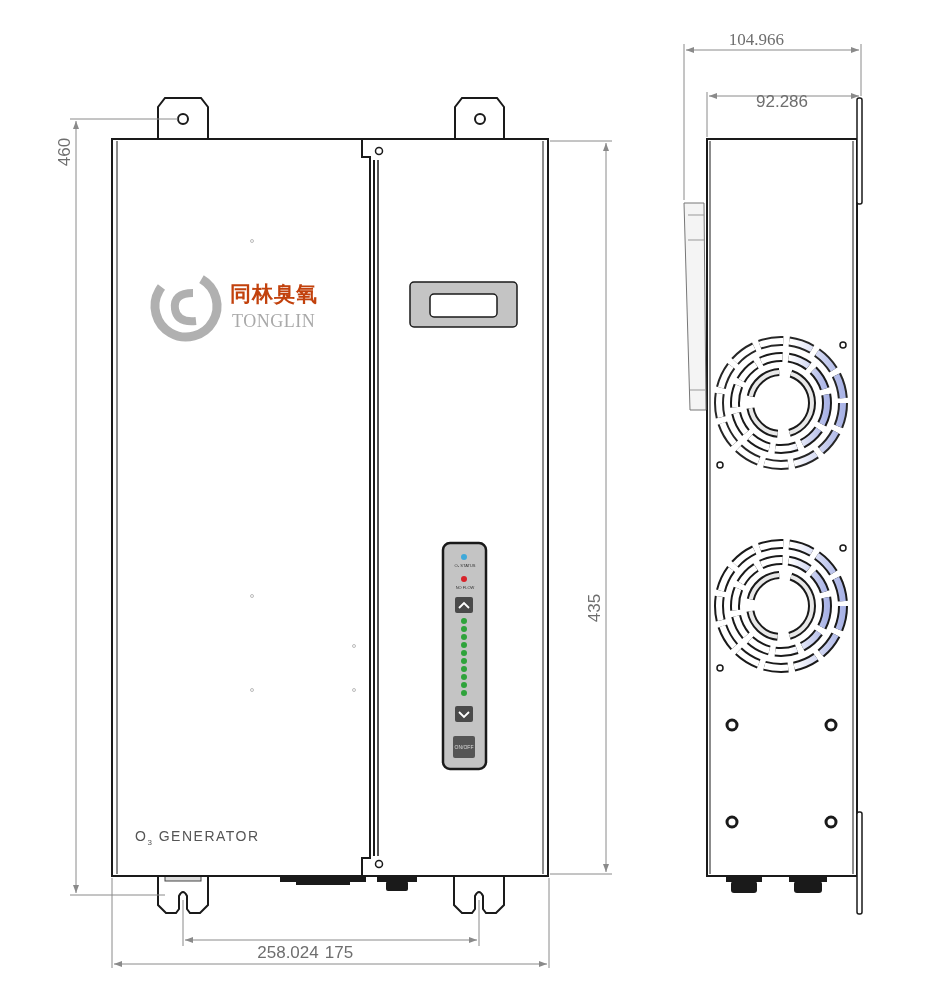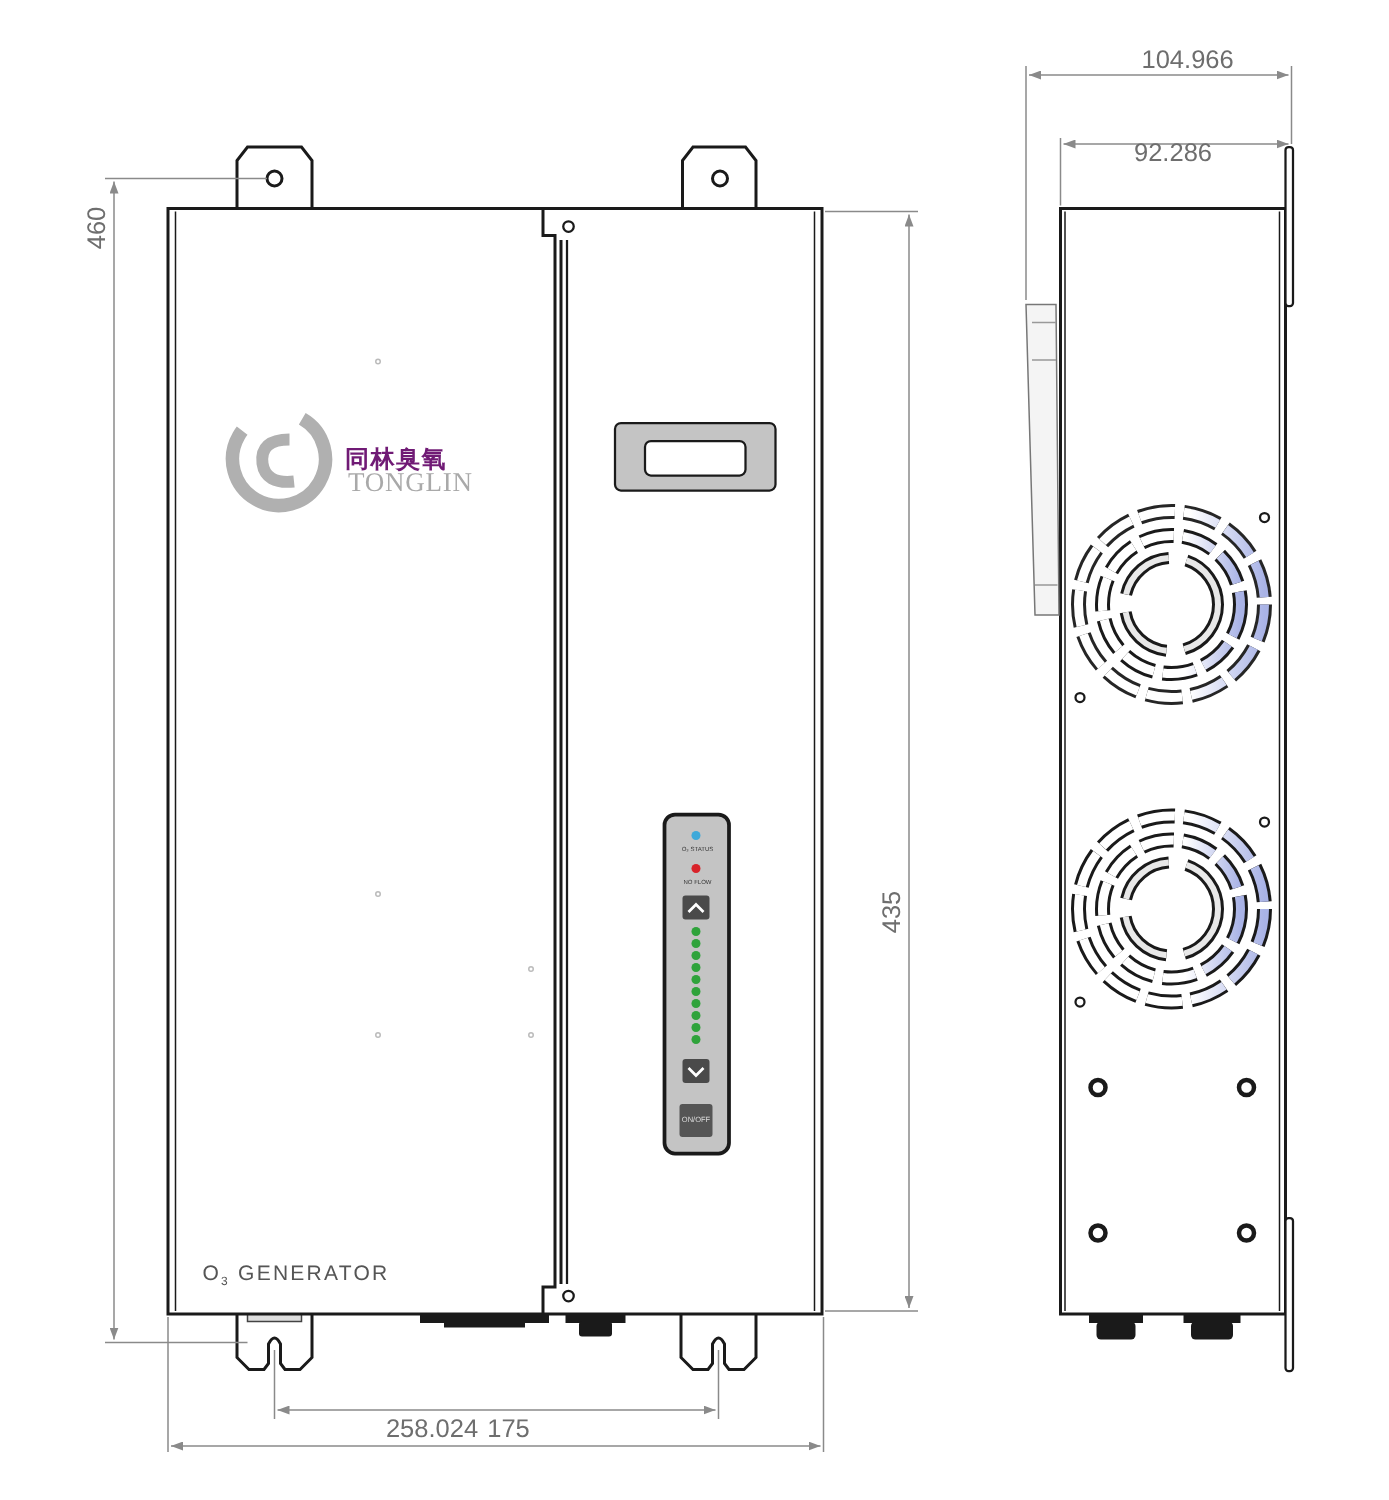--- a/index.html
+++ b/index.html
@@ -1,22 +1,22 @@
 <!DOCTYPE html>
 <html><head>
 <meta charset="utf-8">
 <style>
   html, body { margin: 0; padding: 0; background: #ffffff; }
   body { width: 926px; height: 1000px; position: relative; overflow: hidden; font-family: "Liberation Sans", sans-serif; }
   .abs { position: absolute; }
   .dim-text { position: absolute; color: #6e6e6e; font-size: 17px; font-family: "Liberation Sans", sans-serif; white-space: nowrap; }
   .dim-text.rot { transform: rotate(-90deg); transform-origin: center center; }
-  .logo-cn { position:absolute; left:230px; top:280px; font-size:16px; font-weight:bold; color:#701a75; letter-spacing:1px; font-family:"DejaVu Sans", sans-serif;margin-top:16px; }
+  .logo-cn { position:absolute; left:230px; top:280px; font-size:21px; font-weight:bold; color:#c2410c; letter-spacing:1px; font-family:"DejaVu Sans", sans-serif; }
   .logo-en { position:absolute; left:232px; top:311px; font-size:18px; font-weight:normal; color:#a9a9a9; font-family:"Liberation Serif", serif; letter-spacing:0.5px; }
-  .gen-label { position:absolute; left:135px; top:828px; font-size:14px; color:#555; letter-spacing:1.5px; font-family:"Liberation Sans", sans-serif;margin-top:12px; }
+  .gen-label { position:absolute; left:135px; top:828px; font-size:14px; color:#555; letter-spacing:1.5px; font-family:"Liberation Sans", sans-serif; }
   .gen-label sub { font-size:8px; }
   .panel-lbl { position:absolute; font-size:4px; color:#333; width:44px; text-align:center; left:0; }
   .btn-lbl { font-size:5px; color:#ddd; }
 </style>
 </head>
 <body>
 
 <svg class="abs" style="left:0;top:0" width="926" height="1000" viewBox="0 0 926 1000">
   <defs>
     <marker id="arr" markerWidth="8" markerHeight="6" refX="8" refY="3" orient="auto-start-reverse">
@@ -180,14 +180,14 @@
 <div class="abs" style="left:443px;top:563px;width:43px;">
   <div class="panel-lbl" style="top:0">O₃ STATUS</div>
   <div class="panel-lbl" style="top:22px">NO FLOW</div>
 </div>
 <div class="abs btn-lbl" style="left:453px;top:744px;width:22px;text-align:center;">ON/OFF</div>
 
 <div class="dim-text rot" style="left:45px;top:142px;width:40px;text-align:center;">460</div>
 <div class="dim-text rot" style="left:575px;top:598px;width:40px;text-align:center;">435</div>
 <div class="dim-text" style="left:314px;top:920px;width:50px;text-align:center;margin-top:23px;">175</div>
 <div class="dim-text" style="left:248px;top:943px;width:80px;text-align:center;">258.024</div>
-<div class="dim-text" style="left:761px;top:30px;width:80px;text-align:left;">104.966</div>
+<div class="dim-text" style="left:704px;top:30px;width:80px;text-align:right;font-family:Liberation Serif, serif;">104.966</div>
 <div class="dim-text" style="left:738px;top:92px;width:70px;text-align:right;">92.286</div>
 
 </body></html>

